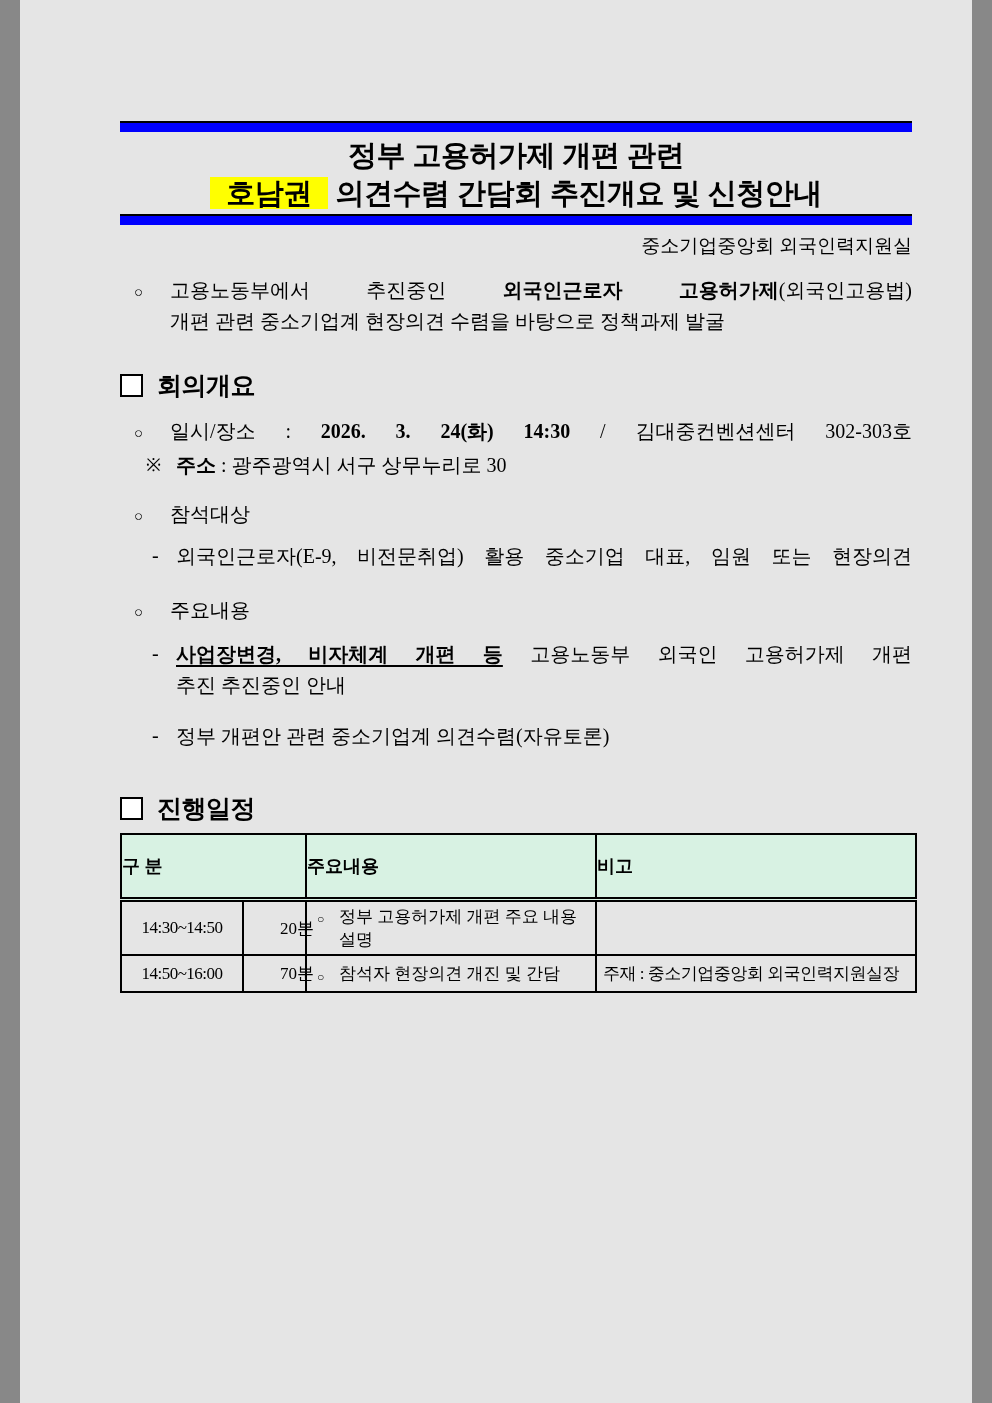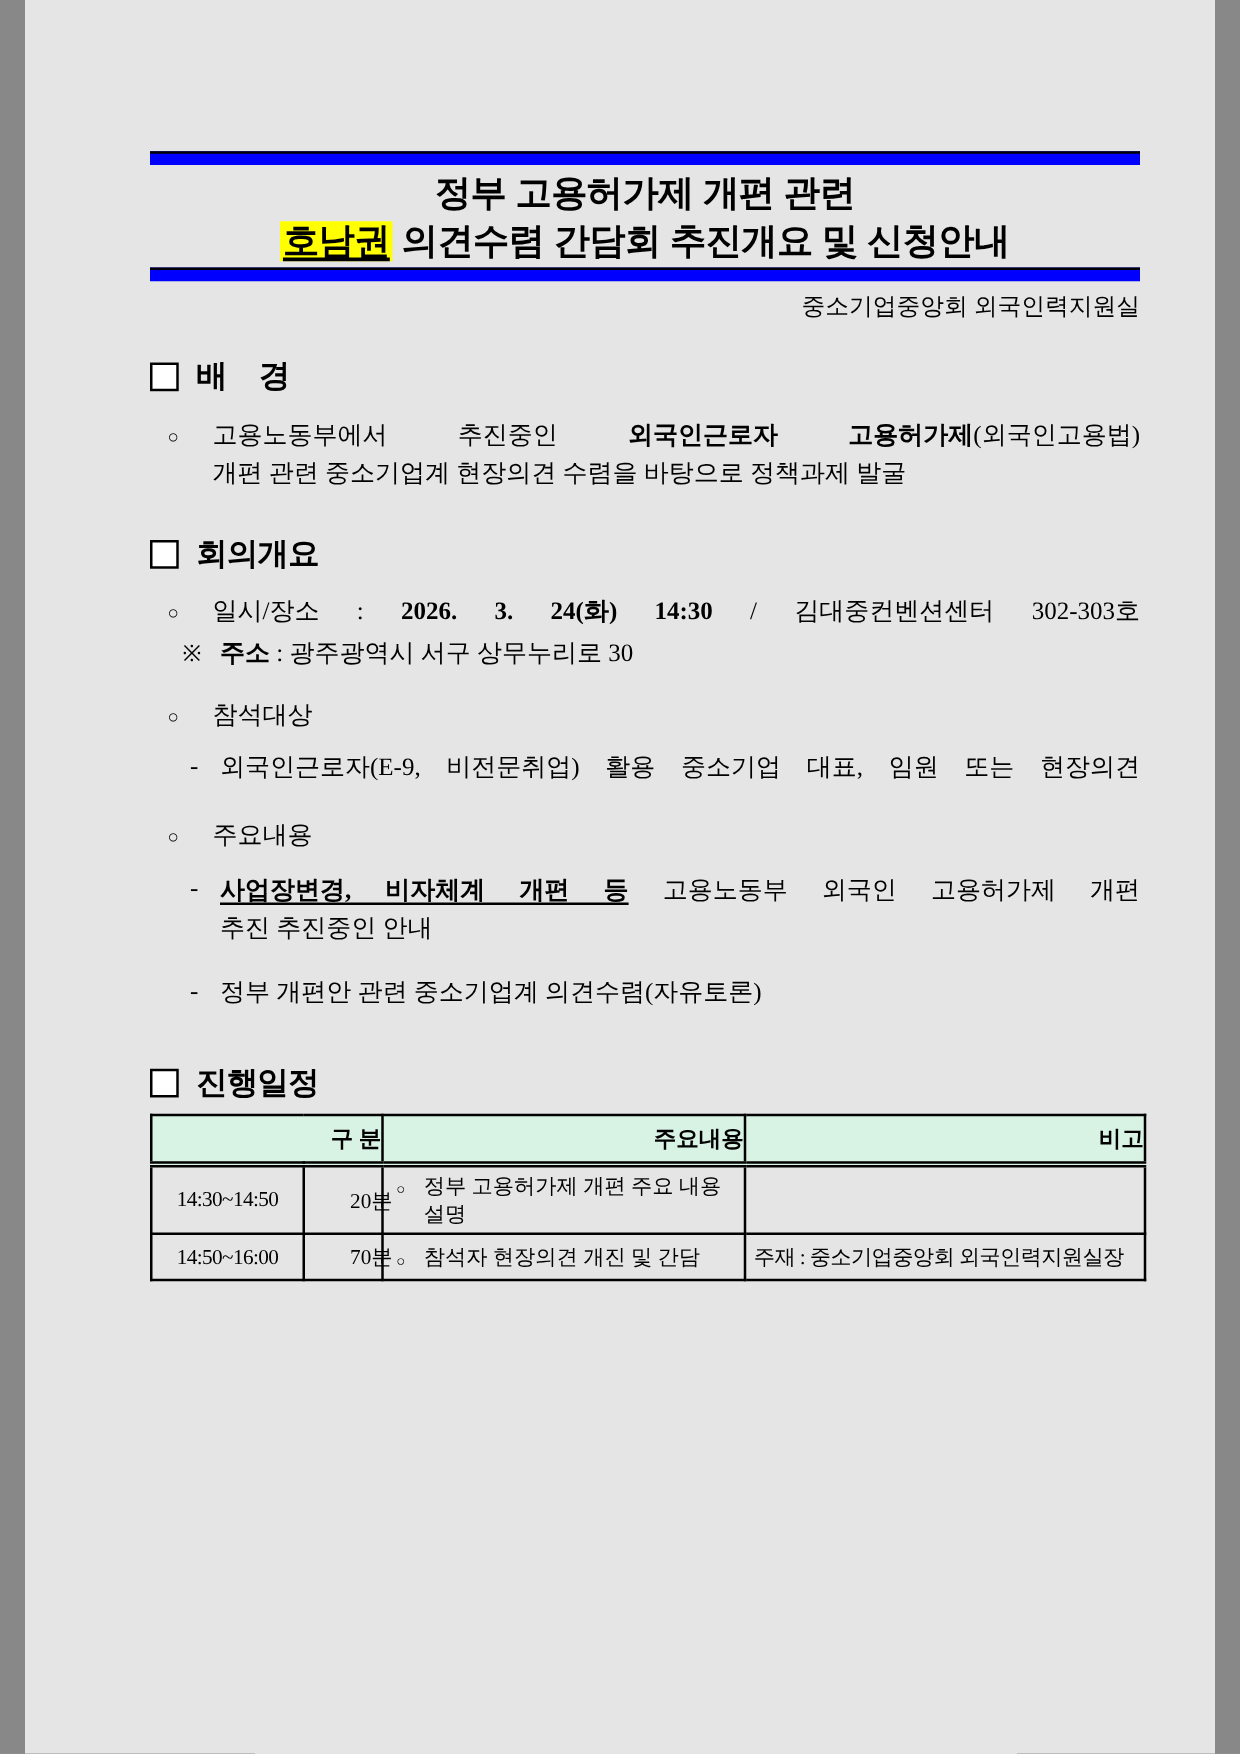--- a/index.html
+++ b/index.html
@@ -11,22 +11,22 @@
   }
   .content { position:absolute; left:100px; top:0; width:792px; }
 
   
   .rule { border-top:2px solid #000; height:9px; background:var(--bar-blue,#0000FE); }
   .rule-top { margin-top:121px; }
   .rule-bottom { margin-top:2px; }
   .title { margin-top:4px; text-align:center;
     font-family:"Liberation Sans","DejaVu Sans",sans-serif;
     font-weight:bold; font-size:29px; line-height:38px; letter-spacing:-0.5px; }
-  .hl { background:var(--hl-yellow,#FFFF00); text-decoration:underline;
-    text-decoration-thickness:3px; text-underline-offset:4px; padding:0 2px;text-align:right; }
+  .hl { background:var(--hl-yellow,#FFFF00); 
+    text-decoration-thickness:3px; text-underline-offset:4px; padding:0 16px;text-align:right; }
   .byline { margin-top:9px; text-align:right; font-size:19px; line-height:24px; }
 
   
   .sec-head { display:flex; align-items:center; gap:14px;
     font-family:"Liberation Sans","DejaVu Sans",sans-serif;
     font-weight:bold; font-size:25px; line-height:30px; }
   .sq { width:19px; height:19px; border:2px solid #000; flex:0 0 auto; background:#fff; }
   .sec-label { white-space:pre; letter-spacing:-0.5px; }
   .h-bg   { margin-top:28px; }
   .h-meet { margin-top:33px; }
@@ -50,21 +50,21 @@
   .mt-top { margin-top:23px; }
   .mt-t1 { margin-top:13px; }
   .mt-t2 { margin-top:20px; }
 
   
   .sched { margin-top:10px; width:795px; border-collapse:collapse; table-layout:fixed;
     border:2px solid #000; }
   .sched th, .sched td { border:2px solid #000; }
   .sched thead th { background:var(--thead-bg,#D8F2E3);
     border-bottom:5px double #000;
-    font-weight:bold; font-size:18px; padding:6px 0; text-align:right; }
+    font-weight:bold; font-size:18px; padding:19px 0; text-align:left; }
   .sched td { font-size:17px; }
   .row-1 { height:50px; }
   .row-2 { height:37px; }
   .c-time { text-align:center; vertical-align:middle; letter-spacing:-0.5px; }
   .c-dur  { text-align:center; vertical-align:middle;padding-left:36px; }
   .c-content { position:relative; padding:3px 14px 3px 32px; line-height:23px; vertical-align:middle; }
   .c-content .tmark { position:absolute; left:10px; top:6px; font-size:12px; }
   .row-2 .c-content .tmark { top:50%; margin-top:-8px; }
   .c-remark { padding:3px 6px; font-size:16px; vertical-align:middle; letter-spacing:-0.5px; }
 </style>
@@ -75,24 +75,20 @@
   <div class="content">
 
     <div class="rule rule-top"></div>
     <div class="title">
       <div>정부 고용허가제 개편 관련</div>
       <div><span class="hl">호남권</span><span> 의견수렴 간담회 추진개요 및 신청안내</span></div>
     </div>
     <div class="rule rule-bottom"></div>
     <div class="byline">중소기업중앙회 외국인력지원실</div>
 
-    <div class="sec-head h-bg">
-      <span class="sq"></span>
-      <span class="sec-label">배    경</span>
-    </div>
     <div class="li1 mt-bgitem jfull">
       <span class="marker">○</span><span>고용노동부에서 추진중인 </span><span class="b">외국인근로자 고용허가제</span><span>(외국인고용법)</span>
     </div>
     <div class="li1">
       <span>개편 관련 중소기업계 현장의견 수렴을 바탕으로 정책과제 발굴</span>
     </div>
 
     <div class="sec-head h-meet">
       <span class="sq"></span>
       <span class="sec-label">회의개요</span>

